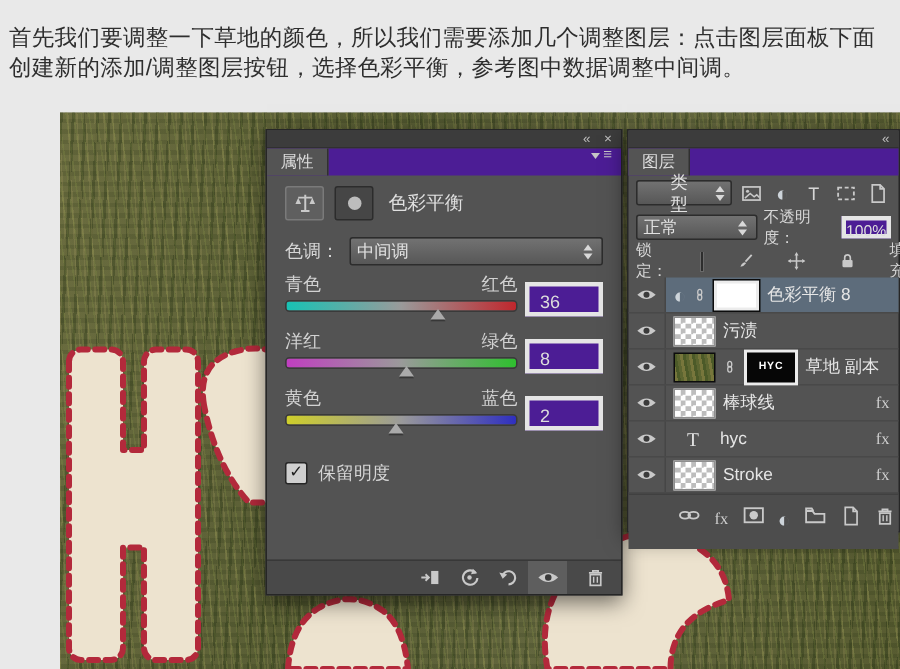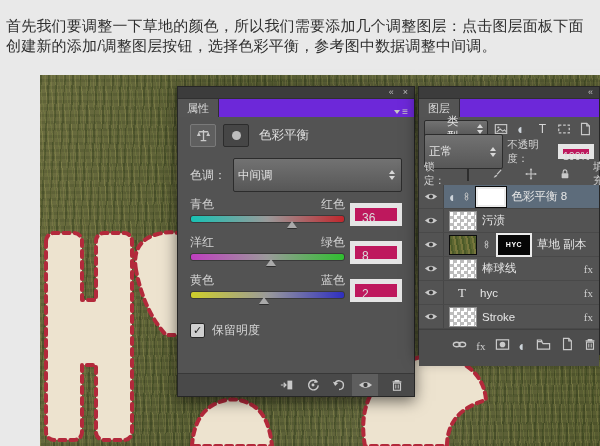--- a/index.html
+++ b/index.html
@@ -16,46 +16,46 @@
       repeating-linear-gradient(0deg, rgba(60,70,30,.25) 0 3px, rgba(100,105,55,.2) 3px 7px),
       linear-gradient(100deg,#6d6e42,#555a33 35%,#646741 65%,#54582f);}
   .photo svg.letters{position:absolute;left:0;top:0}
   
   .panel{position:absolute;background:#535353;border:1px solid #262626;box-sizing:border-box;
          box-shadow:0 4px 14px rgba(0,0,0,.55);color:#d6d6d6}
   .minibar{height:11px;background:#3c3c3c;border-bottom:1px solid #303030;display:flex;
            justify-content:flex-end;align-items:center;gap:9px;padding:0 6px;font-size:9px;
            line-height:9px;color:#bdbdbd}
   .minibar span{cursor:pointer}
-  .tabbar{height:18px;background:#6d28d9;display:flex;align-items:flex-end;
+  .tabbar{height:18px;background:#4c1d95;display:flex;align-items:flex-start;
           justify-content:space-between}
   .tab{background:#545454;font-size:11px;line-height:18px;padding:0 9px;color:#dcdcdc;
        border-right:1px solid #303030}
   .panelmenu{display:flex;align-items:center;gap:2px;padding:0 6px;color:#c6c6c6}
   .panelmenu .tri{width:0;height:0;border-left:3px solid transparent;border-right:3px solid transparent;
        border-top:4px solid #c6c6c6}
   .panelmenu .bars{font-size:10px;line-height:10px}
   .icon{color:#c9c9c9}
   .ud{display:flex;flex-direction:column;margin-left:auto;gap:2px;padding-right:2px}
   .ud i{display:block;width:0;height:0;border-left:3px solid transparent;border-right:3px solid transparent}
   .ud i.up{border-bottom:4px solid #d8d8d8}
   .ud i.dn{border-top:4px solid #d8d8d8}
   .selectbox{background:linear-gradient(#727272,#575757);border:1px solid #2c2c2c;border-radius:2px;
        display:flex;align-items:center;font-size:11.5px;color:#e2e2e2;padding:0 4px;box-sizing:border-box}
-  .valbox{background:#be185d;border:5px solid #e5e5e5;color:#dcdcdc;box-sizing:border-box}
+  .valbox{background:#4c1d95;border:3px solid #e5e5e5;color:#dcdcdc;box-sizing:border-box}
   
   .props{left:177px;top:86px;width:238px;height:311px}
   .props .body{padding:0 12px;position:relative}
   .hdr{margin-top:7px;display:flex;align-items:center;gap:7px;height:22px}
   .hdr .ibox{width:24px;height:21px;display:grid;place-items:center;background:#464646;
        border:1px solid #2c2c2c;border-radius:2px}
   .hdr .ibox.lit{background:#5f5f5f;border-color:#7a7a7a}
   .hdr .title{font-size:12.5px;color:#e0e0e0;margin-left:3px}
   .tonerow{margin-top:12px;display:flex;align-items:center;gap:7px;font-size:12px}
-  .tonerow .selectbox{flex:1;height:34px}
+  .tonerow .selectbox{flex:1;height:19px}
   .sgroup{position:relative;margin-top:4px;padding-right:57px;height:34px}
   .slabels{display:flex;justify-content:space-between;font-size:12px;color:#d2d2d2;height:16px}
   .track{position:relative;margin-top:3px;height:6px;border-radius:3px;border:1px solid #3a3a3a}
   .thumb{position:absolute;top:5px;width:0;height:0;border-left:5px solid transparent;
        border-right:5px solid transparent;border-bottom:7px solid #aaa;transform:translateX(-50%);
        filter:drop-shadow(0 1px 0 #2e2e2e)}
   .sgroup .valbox{position:absolute;right:0;top:7px;width:52px;height:23px;font-size:12px;
        line-height:21px;padding-left:7px}
   .chkrow{margin-top:16px;display:flex;align-items:center;gap:7px;font-size:12px}
   .chk{width:13px;height:13px;background:#cfcfcf;border:1px solid #262626;border-radius:2px;
@@ -64,21 +64,21 @@
        border-top:1px solid #383838;display:flex;justify-content:flex-end;align-items:stretch}
   .pbottom .slot{width:26px;display:grid;place-items:center}
   .pbottom .slot.pressed{background:#5e5e5e}
   .pbottom .slot:last-child{margin-left:6px;margin-right:4px}
   
   .layers{left:418px;top:86px;width:182px;height:269px}
   .frow{display:flex;align-items:center;gap:4px;padding:3px 5px;height:23px;box-sizing:border-box}
   .frow .selectbox{width:64px;height:17px;gap:18px}
   .fico{width:17px;height:17px;display:grid;place-items:center}
   .brow{display:flex;align-items:center;gap:4px;padding:0 5px;height:23px;font-size:10.5px}
-  .brow .selectbox{width:88px;height:35px}
+  .brow .selectbox{width:88px;height:17px}
   .brow .valbox{width:36px;height:15px;font-size:10.5px;line-height:14px;text-align:center}
   .krow{display:flex;align-items:center;gap:22px;padding:0 5px;height:22px;font-size:10.5px}
   .krow .mini{display:grid;place-items:center;width:13px;height:13px}
   .checker{background-color:#fff;background-image:conic-gradient(#bdbdbd 25%,#fff 0 50%,#bdbdbd 0 75%,#fff 0);
        background-size:7px 7px}
   .lrow{height:23px;display:flex;align-items:stretch;border-bottom:1px solid #494949;font-size:11.5px}
   .eyecell{width:24px;border-right:1px solid #464646;display:grid;place-items:center;flex:none}
   .rowbody{flex:1;display:flex;align-items:center;gap:5px;padding-left:5px;min-width:0}
   .lrow.sel .rowbody{background:#5d6c7b}
   .thumbw{width:30px;height:20px;background:#fff;border:2px solid #ececec;outline:1px solid #0c0c0c;

